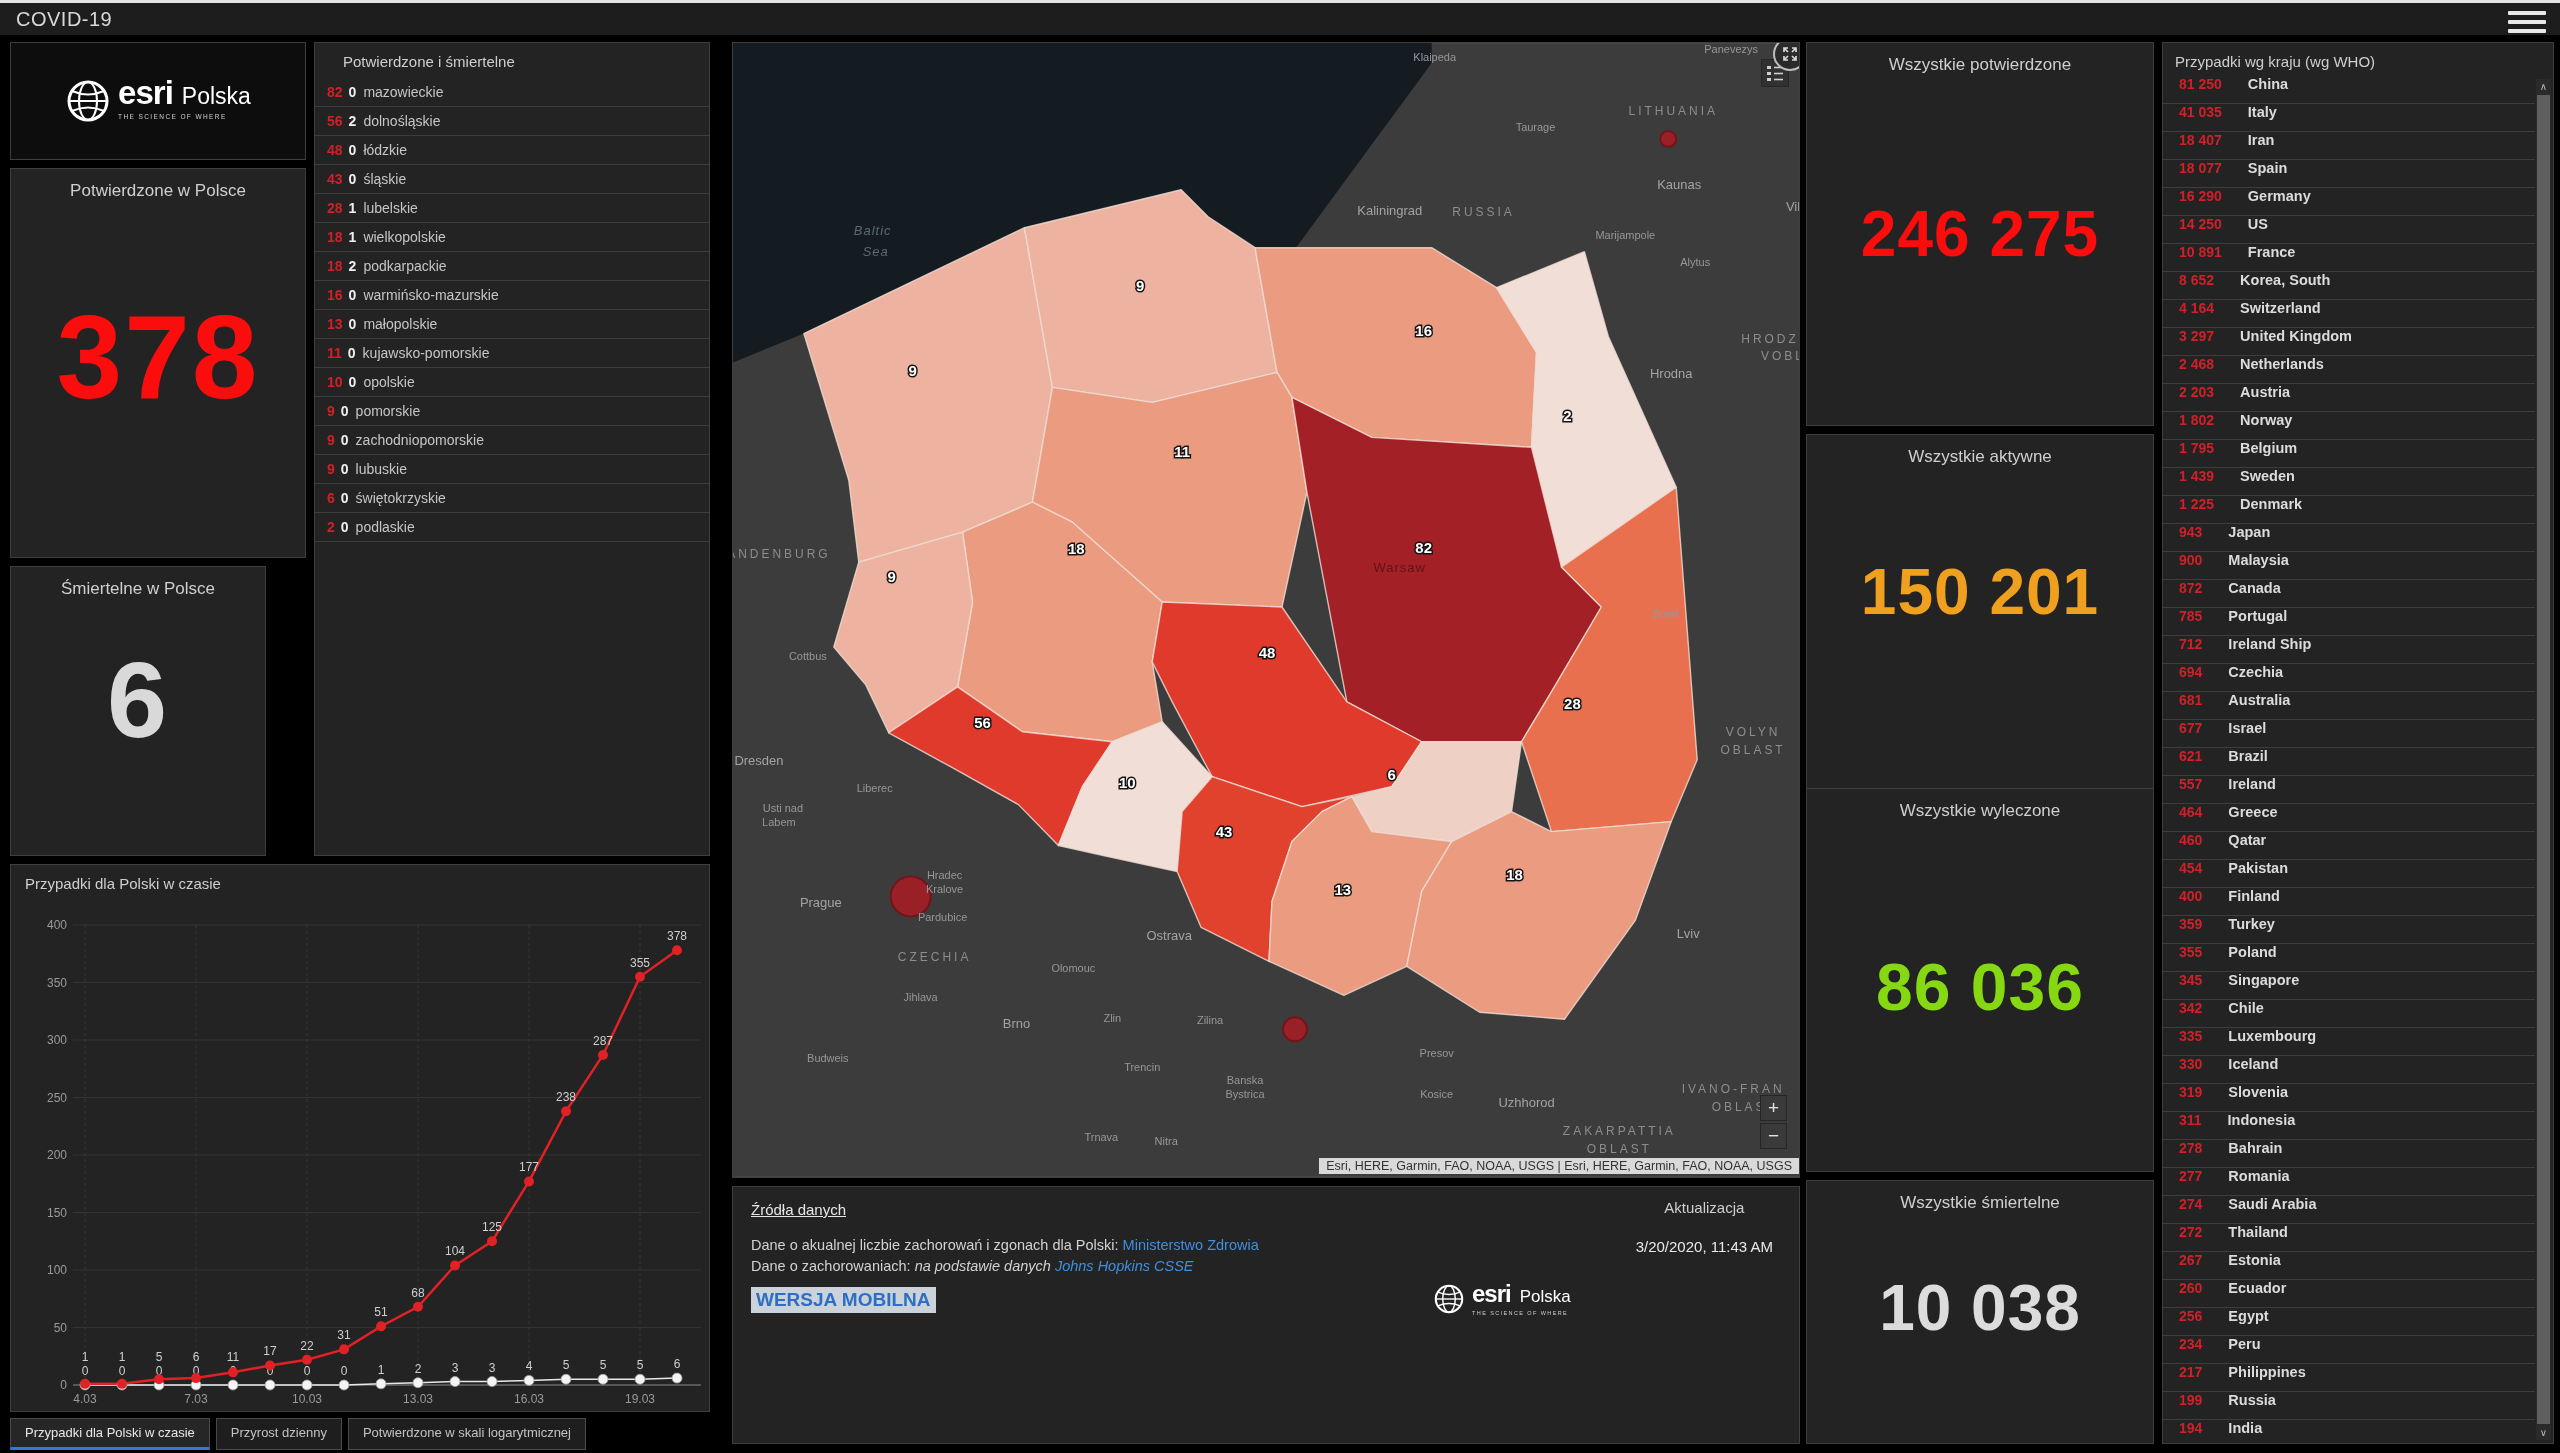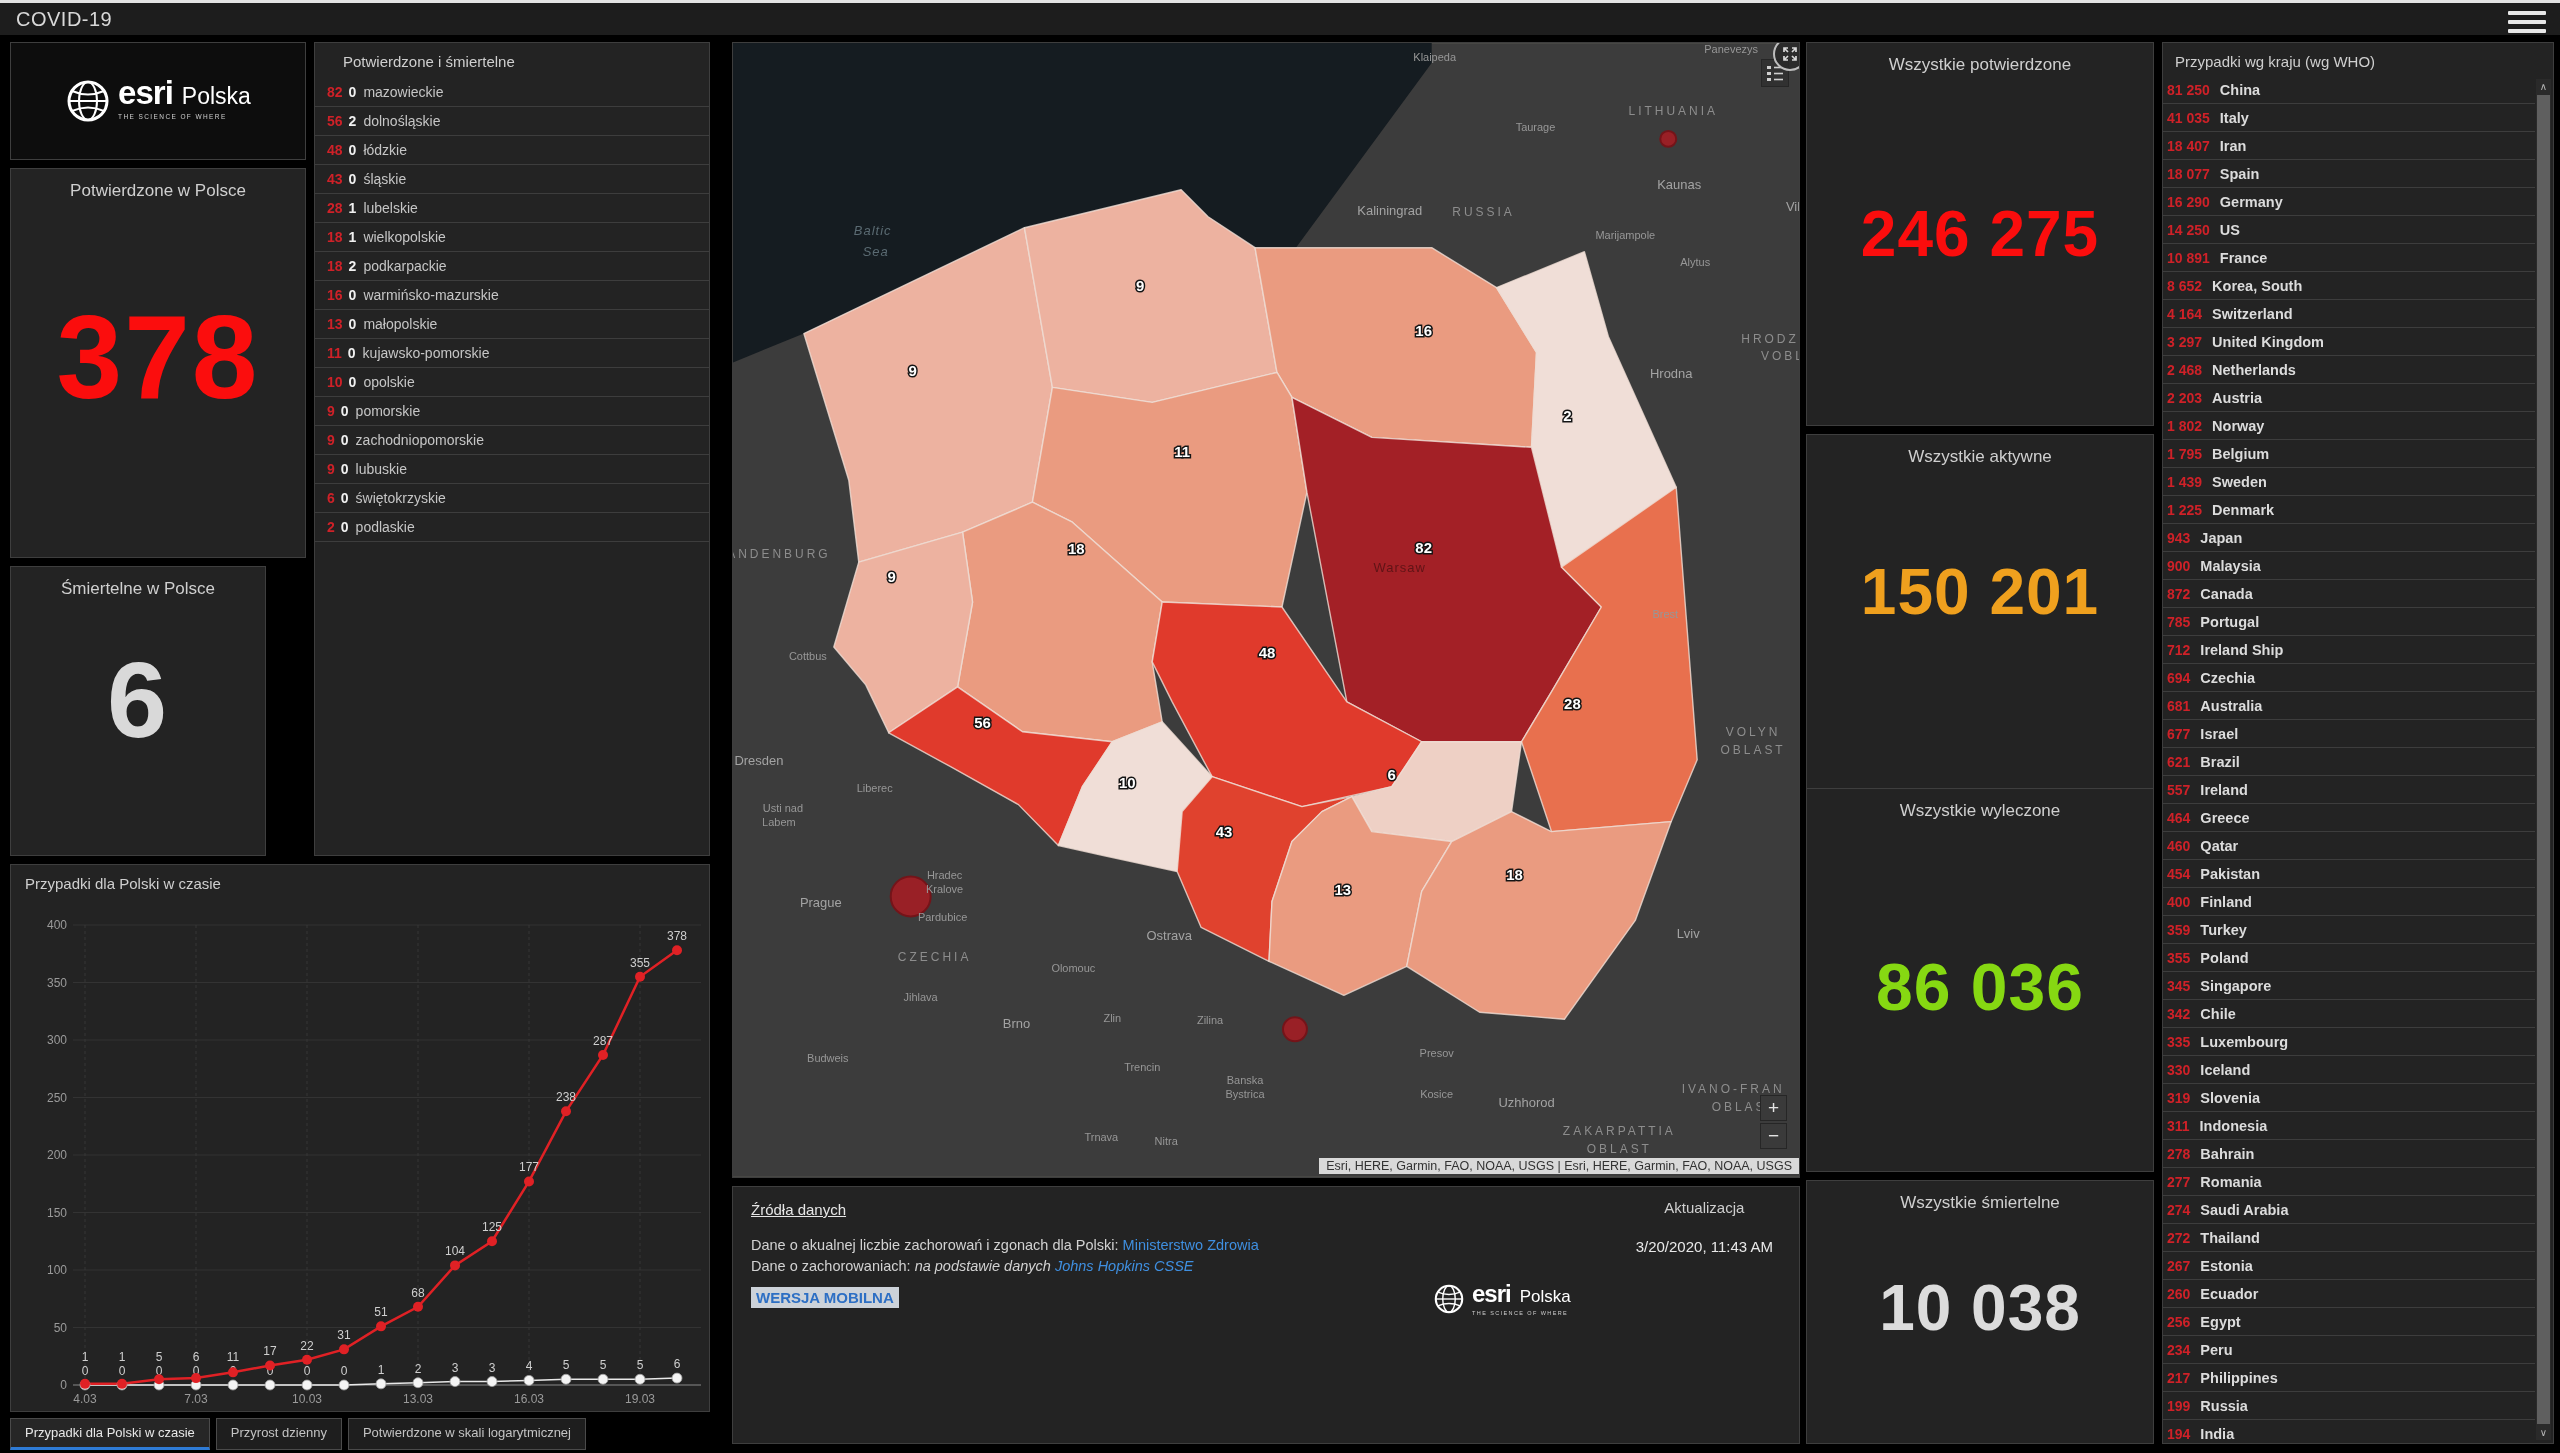--- a/index.html
+++ b/index.html
@@ -65,42 +65,42 @@
     display:flex; align-items:center; justify-content:center;}
 
   
   .sources-panel { left:732px; top:1186px; width:1068px; height:258px; color:#d9d9d9;}
   .src-head { position:absolute; left:18px; top:14px; font-size:15px; color:#e6e6e6;
     text-decoration:underline;}
   .src-lines { position:absolute; left:18px; top:48px; font-size:14.5px; line-height:21px; color:#d2d2d2;}
   .src-lines a { color:#3f8fe0; text-decoration:none; cursor:pointer;}
   .ital { font-style:italic;}
   .mobile-link { position:absolute; left:18px; top:100px; background:#ccd2d9; color:#2d6fc4;
-    font-weight:700; font-size:15px; padding:2px 5px; cursor:pointer;}
+    font-weight:700; font-size:19px; padding:2px 5px; cursor:pointer;}
   .update-block { position:absolute; right:26px; top:12px; text-align:center;}
   .update-label { font-size:15px; color:#cfcfcf;}
   .update-value { font-size:15px; color:#e8e8e8; margin-top:22px;}
   .esri-bottom { position:absolute; left:700px; top:96px; display:flex; align-items:flex-start;}
   .esri-bottom .ename{ font-size:24px; line-height:22px;}
   .esri-bottom .eregion{ font-size:17px;}
   .esri-bottom .etag{ font-size:5.5px;}
 
   
   .ws { left:1806px; width:348px;}
   .ws .bignum { letter-spacing:1px;}
   .ws1 { top:42px; height:384px;} .ws1 .bignum{ top:154px; font-size:64px;}
   .ws2 { top:434px; height:412px;} .ws2 .bignum{ top:120px; font-size:64px;}
   .ws3 { top:788px; height:384px;} .ws3 .bignum{ top:160px; font-size:66px;}
   .ws4 { top:1180px; height:264px;} .ws4 .bignum{ top:90px; font-size:64px;}
 
   
   .countries-panel { left:2162px; top:42px; width:392px; height:1402px; overflow:hidden;}
   .countries-panel .ltitle { color:#cfcfcf; font-size:15px; padding:10px 12px 6px 12px;}
-  .crow { display:flex; align-items:center; height:28px; border-bottom:1px solid #3d3d3d;
-    padding-left:4px; font-size:14px; cursor:pointer; margin-right:18px;}
+  .crow { display:flex; align-items:flex-start; height:28px; border-bottom:1px solid #3d3d3d;
+    padding-left:16px; font-size:14px; cursor:pointer; margin-right:18px;gap:16px;}
   .crow .nc { color:#cf2128; font-weight:700; margin-right:10px;}
   .crow .nm { color:#dcdcdc; font-weight:600; font-size:14.5px;}
   .scrollbar { position:absolute; right:2px; top:36px; bottom:3px; width:15px; background:#2a2a2a;}
   .sb-thumb { position:absolute; left:1px; right:1px; top:16px; bottom:16px; background:#5f5f5f;}
   .sb-arrow { position:absolute; left:0; width:15px; height:15px; color:#b5b5b5; font-size:10px;
     text-align:center; line-height:15px; cursor:pointer;}
   .sb-up { top:0;} .sb-down { bottom:0;}
 
   svg text { font-family:"Liberation Sans", sans-serif; }
 </style>

